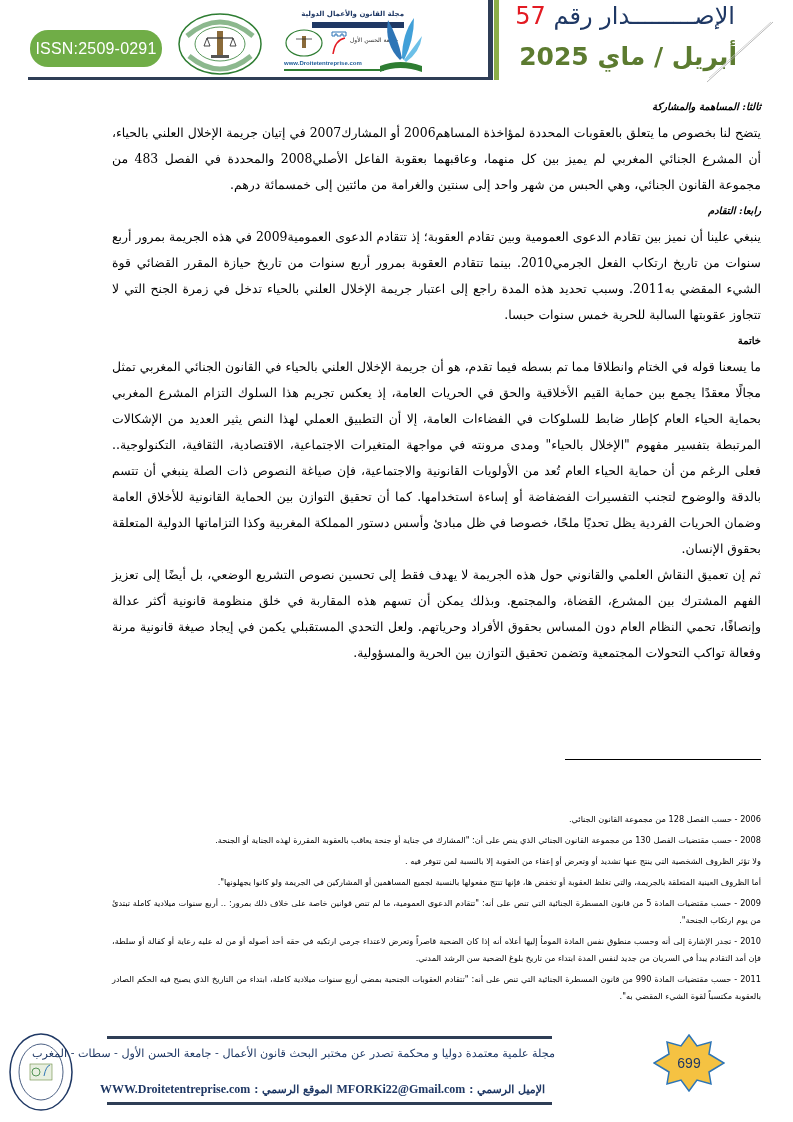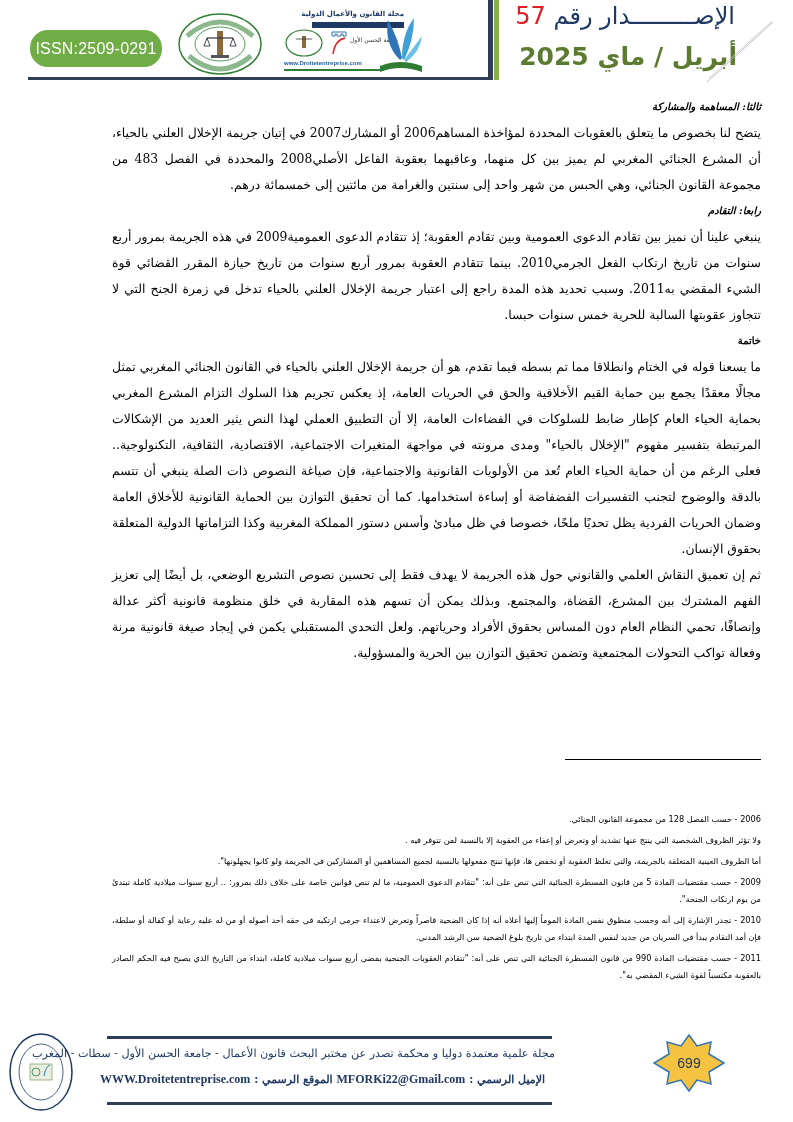--- a/index.html
+++ b/index.html
@@ -70,21 +70,21 @@
   
   .footer { position: absolute; left: 0; top: 1020px; width: 793px; height: 102px; }
   .f-rule { position: absolute; left: 107px; width: 445px; height: 3px; background: #2f3e56; }
   .f-rule.top { top: 16px; }
   .f-rule.bot { top: 82px; }
   .f-line1 {
     position: absolute; left: 105px; top: 27px; width: 450px; direction: rtl; text-align: right;
     font-family: "DejaVu Serif", serif; font-weight: normal; font-size: 11.2px; color: #1f3864; white-space: nowrap;
   }
   .f-line2 {
-    position: absolute; left: 125px; top: 52px; width: 420px; direction: rtl; text-align: left;
+    position: absolute; left: 125px; top: 62px; width: 420px; direction: rtl; text-align: left;
     font-family: "DejaVu Serif", serif; font-weight: bold; font-size: 11px; color: #1f3864; white-space: nowrap;
   }
   .f-line2 .ltr { unicode-bidi: isolate; direction: ltr; font-family: "Liberation Serif", serif; font-size: 12px; }
   .page-badge { position: absolute; left: 653px; top: 14px; width: 72px; height: 58px; }
   .page-badge .pnum {
     position: absolute; left: 0; top: 0; width: 72px; height: 58px; display: flex;
     align-items: center; justify-content: center; font-family: "Liberation Sans", sans-serif;
     font-weight: normal; font-size: 14px; color: #1f3864;
   }
   .seal { position: absolute; left: 8px; top: 12px; width: 66px; height: 80px; }
@@ -155,20 +155,21 @@
   <p>ينبغي علينا أن نميز بين تقادم الدعوى العمومية وبين تقادم العقوبة؛ إذ تتقادم الدعوى العمومية2009 في هذه الجريمة بمرور أربع سنوات من تاريخ ارتكاب الفعل الجرمي2010. بينما تتقادم العقوبة بمرور أربع سنوات من تاريخ حيازة المقرر القضائي قوة الشيء المقضي به2011. وسبب تحديد هذه المدة راجع إلى اعتبار جريمة الإخلال العلني بالحياء تدخل في زمرة الجنح التي لا تتجاوز عقوبتها السالبة للحرية خمس سنوات حبسا.</p>
 
   <h3 class="plain">خاتمة</h3>
   <p>ما يسعنا قوله في الختام وانطلاقا مما تم بسطه فيما تقدم، هو أن جريمة الإخلال العلني بالحياء في القانون الجنائي المغربي تمثل مجالًا معقدًا يجمع بين حماية القيم الأخلاقية والحق في الحريات العامة، إذ يعكس تجريم هذا السلوك التزام المشرع المغربي بحماية الحياء العام كإطار ضابط للسلوكات في الفضاءات العامة، إلا أن التطبيق العملي لهذا النص يثير العديد من الإشكالات المرتبطة بتفسير مفهوم "الإخلال بالحياء" ومدى مرونته في مواجهة المتغيرات الاجتماعية، الاقتصادية، الثقافية، التكنولوجية.. فعلى الرغم من أن حماية الحياء العام تُعد من الأولويات القانونية والاجتماعية، فإن صياغة النصوص ذات الصلة ينبغي أن تتسم بالدقة والوضوح لتجنب التفسيرات الفضفاضة أو إساءة استخدامها. كما أن تحقيق التوازن بين الحماية القانونية للأخلاق العامة وضمان الحريات الفردية يظل تحديًا ملحًا، خصوصا في ظل مبادئ وأسس دستور المملكة المغربية وكذا التزاماتها الدولية المتعلقة بحقوق الإنسان.</p>
   <p>ثم إن تعميق النقاش العلمي والقانوني حول هذه الجريمة لا يهدف فقط إلى تحسين نصوص التشريع الوضعي، بل أيضًا إلى تعزيز الفهم المشترك بين المشرع، القضاة، والمجتمع. وبذلك يمكن أن تسهم هذه المقاربة في خلق منظومة قانونية أكثر عدالة وإنصافًا، تحمي النظام العام دون المساس بحقوق الأفراد وحرياتهم. ولعل التحدي المستقبلي يكمن في إيجاد صيغة قانونية مرنة وفعالة تواكب التحولات المجتمعية وتضمن تحقيق التوازن بين الحرية والمسؤولية.</p>
 </div>
 
 <div class="fn-rule"></div>
 <div class="footnotes">
   <div class="fn"><span class="fnum">2006</span> <span>- حسب الفصل 128 من مجموعة القانون الجنائي.</span></div>
+  <div class="fn"><span class="fnum">2008</span> <span>- حسب مقتضيات الفصل 130 من مجموعة القانون الجنائي الذي ينص على أن: "المشارك في جناية أو جنحة يعاقب بالعقوبة المقررة لهذه الجناية أو الجنحة.</span></div>
   <div class="fn"><span>ولا تؤثر الظروف الشخصية التي ينتج عنها تشديد أو وتعرض أو إعفاء من العقوبة إلا بالنسبة لمن تتوفر فيه .</span></div>
   <div class="fn"><span>أما الظروف العينية المتعلقة بالجريمة، والتي تغلظ العقوبة أو تخفض ها، فإنها تنتج مفعولها بالنسبة لجميع المساهمين أو المشاركين في الجريمة ولو كانوا يجهلونها".</span></div>
   <div class="fn"><span class="fnum">2009</span> <span>- حسب مقتضيات المادة 5 من قانون المسطرة الجنائية التي تنص على أنه: "تتقادم الدعوى العمومية، ما لم تنص قوانين خاصة على خلاف ذلك بمرور: .. أربع سنوات ميلادية كاملة تبتدئ من يوم ارتكاب الجنحة".</span></div>
   <div class="fn"><span class="fnum">2010</span> <span>- تجدر الإشارة إلى أنه وحسب منطوق نفس المادة المومأ إليها أعلاه أنه إذا كان الضحية قاصراً وتعرض لاعتداء جرمي ارتكبه في حقه أحد أصوله أو من له عليه رعاية أو كفالة أو سلطة، فإن أمد التقادم يبدأ في السريان من جديد لنفس المدة ابتداء من تاريخ بلوغ الضحية سن الرشد المدني.</span></div>
   <div class="fn"><span class="fnum">2011</span> <span>- حسب مقتضيات المادة 990 من قانون المسطرة الجنائية التي تنص على أنه: "تتقادم العقوبات الجنحية بمضي أربع سنوات ميلادية كاملة، ابتداء من التاريخ الذي يصبح فيه الحكم الصادر بالعقوبة مكتسباً لقوة الشيء المقضي به".</span></div>
 </div>
 
 <div class="footer">
   <svg class="seal" viewBox="0 0 66 80">
     <ellipse cx="33" cy="40" rx="31" ry="38" fill="#fff" stroke="#1f3864" stroke-width="1.5"></ellipse>

